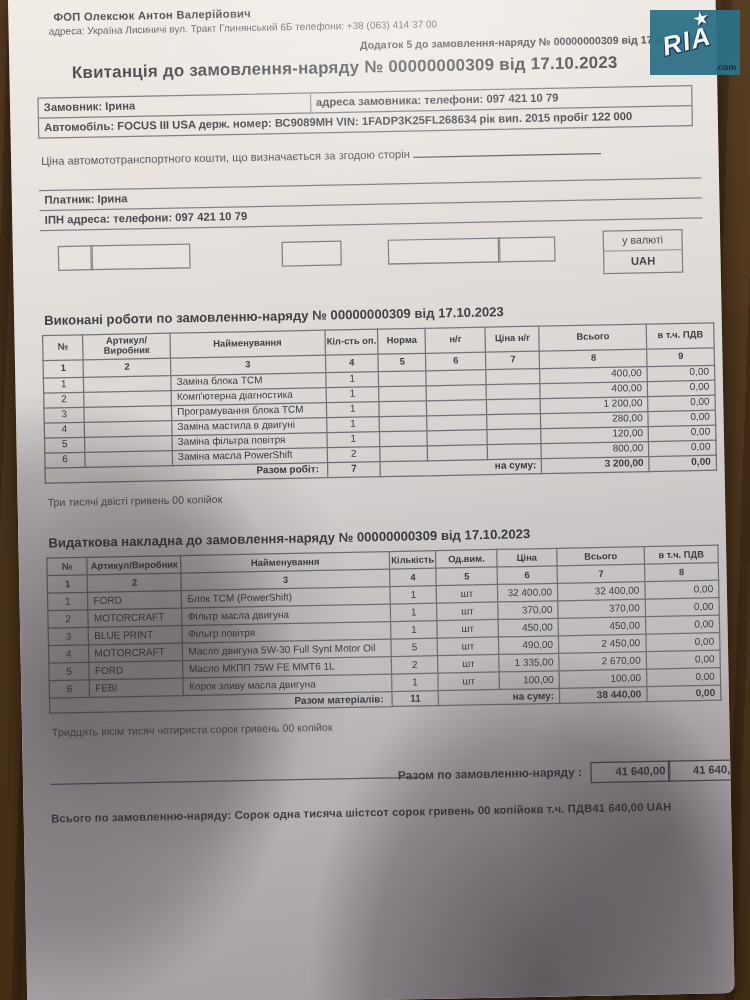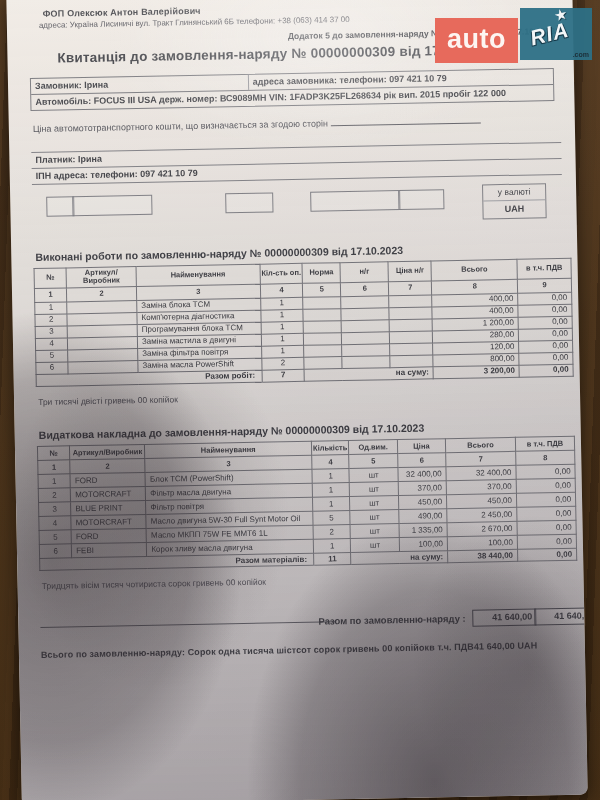--- a/index.html
+++ b/index.html
@@ -357,21 +357,20 @@
           <div class="sumbox sb2">41 640,00</div>
         </div>
         <div class="grand">Всього по замовленню-наряду: Сорок одна тисяча шістсот сорок гривень 00 копійокв т.ч. ПДВ41 640,00 UAH</div>
 
       </div>
       <div class="shadows"></div>
     </div>
   </div>
 
   <div class="wm">
-    <div class="wm-auto">auto</div>
     <div class="wm-ria">
       <div class="ria-star">★</div>
       <div class="ria-txt">RIA</div>
       <div class="ria-com">.com</div>
     </div>
   </div>
 
 </div>
 
 </body></html>

